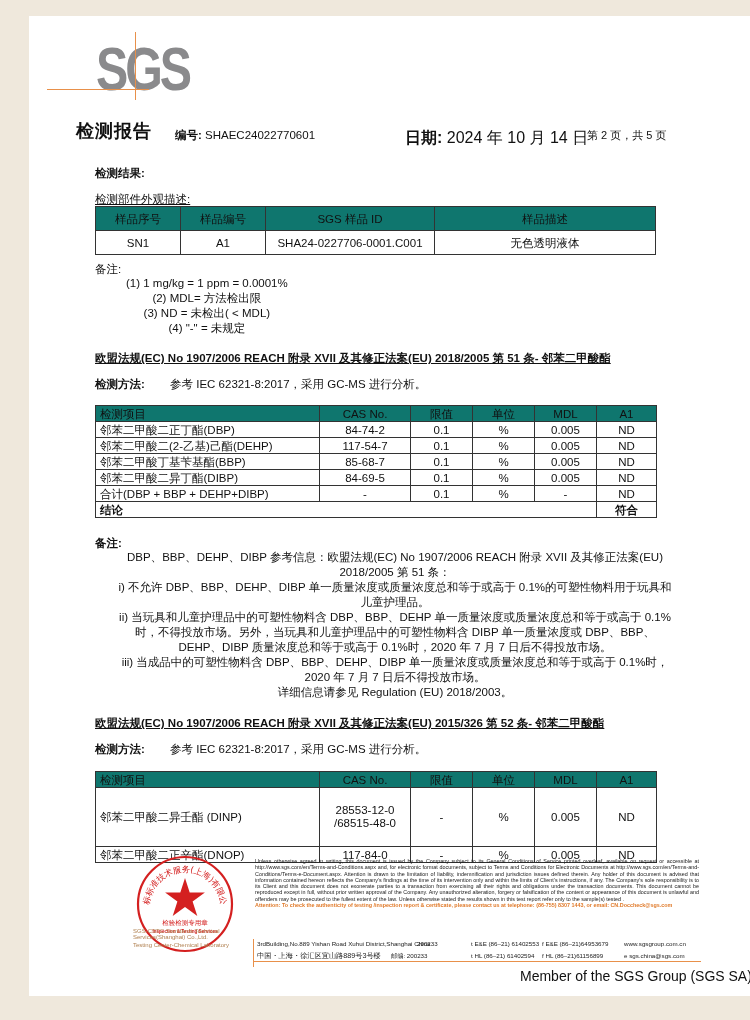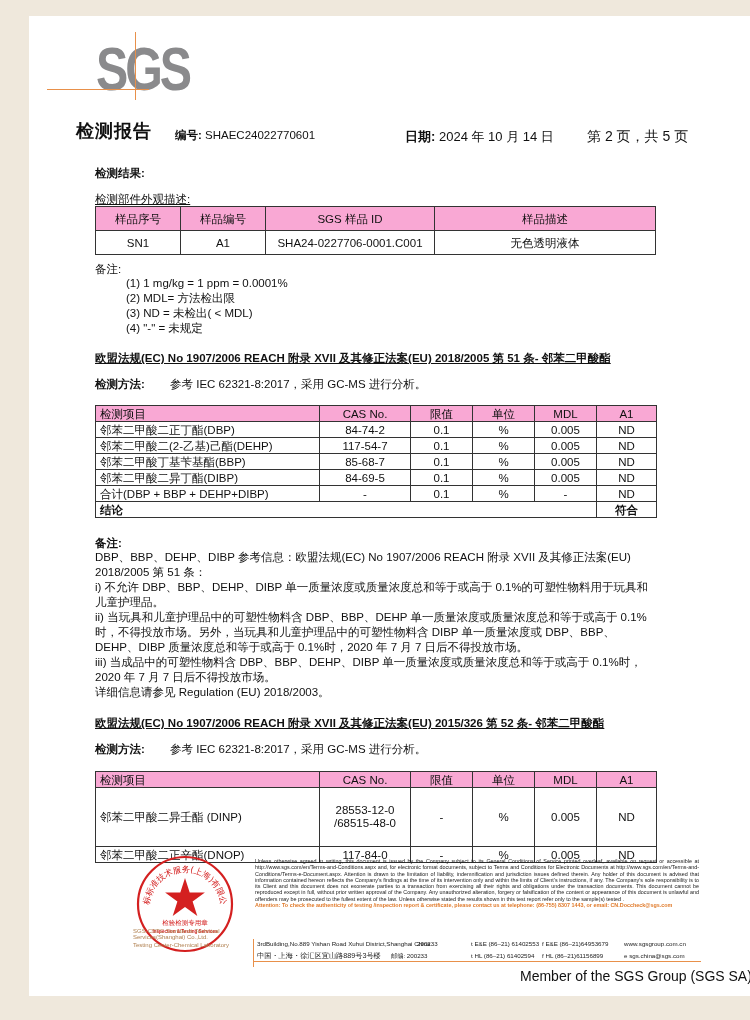--- a/index.html
+++ b/index.html
@@ -32,45 +32,45 @@
     transform-origin: left top;
     line-height: 1;
   }
   .logo-hline { left: 18px; top: 73px; width: 102px; height: 1px; background: #e8904a; }
   .logo-vline { left: 106px; top: 16px; width: 1px; height: 68px; background: #e8904a; }
 
   
   .hdr-title { left: 47px; top: 103px; font-size: 18px; font-weight: bold; letter-spacing: 1px; }
   .hdr-no { left: 146px; top: 112px; font-size: 11.5px; }
   .hdr-no b { font-weight: bold; }
-  .hdr-date { left: 376px; top: 112px; font-size: 13px; text-align: center; }
-  .hdr-page { left: 558px; top: 112px; font-size: 14px; }
+  .hdr-date { left: 376px; top: 112px; font-size: 16px; text-align: center; }
+  .hdr-page { left: 558px; top: 112px; font-size: 11px; }
 
   .bold { font-weight: bold; }
   .t12 { font-size: 11.5px; }
   .underline { text-decoration: underline; }
 
   table.grid {
     position: absolute;
     border-collapse: collapse;
     font-size: 11.5px;
   }
   table.grid td {
     border: 1px solid #333;
     padding: 0 4px;
     text-align: center;
     height: 15px;
     line-height: 14px;
   }
-  table.grid tr.head td { background: #f9a8d4; }
+  table.grid tr.head td { background: #0f766e; }
   table.grid td.left { text-align: left; margin-left: 19px; }
 
   .sample-table td { height: 23px !important; }
 
-  .note-line { font-size: 11.5px; line-height: 15px; }
+  .note-line { font-size: 11.5px; line-height: 15px; text-align: center; }
 
   
   .stamp {
     left: 106px; top: 838px;
     width: 100px; height: 100px;
   }
   .fine {
     left: 226px; top: 842px;
     width: 444px;
     font-size: 5.4px;

